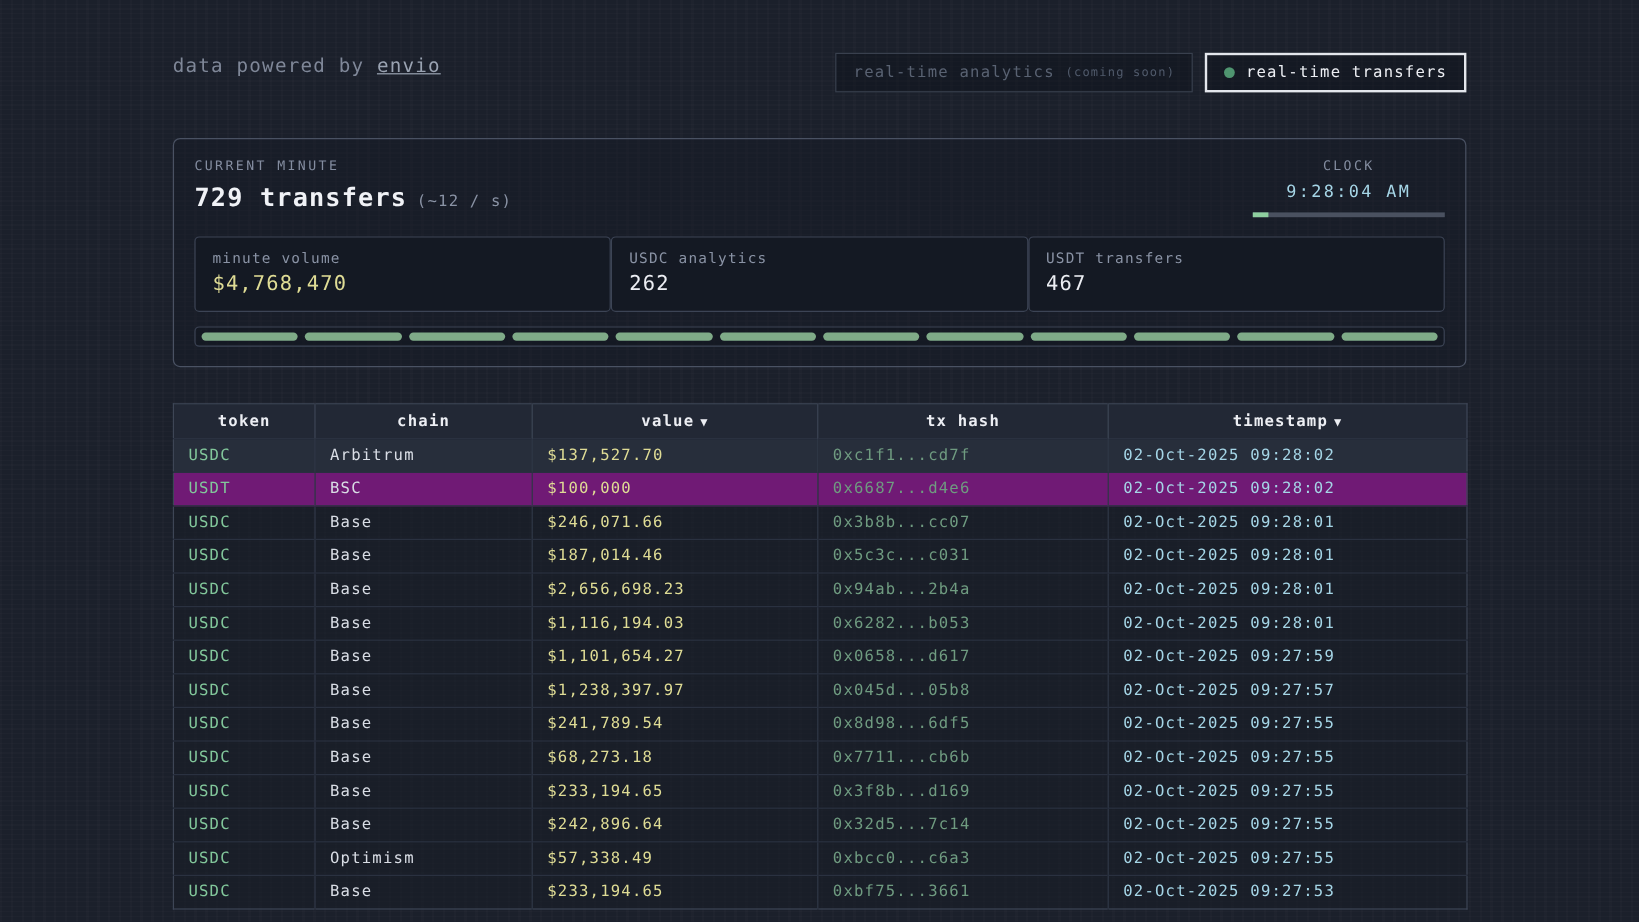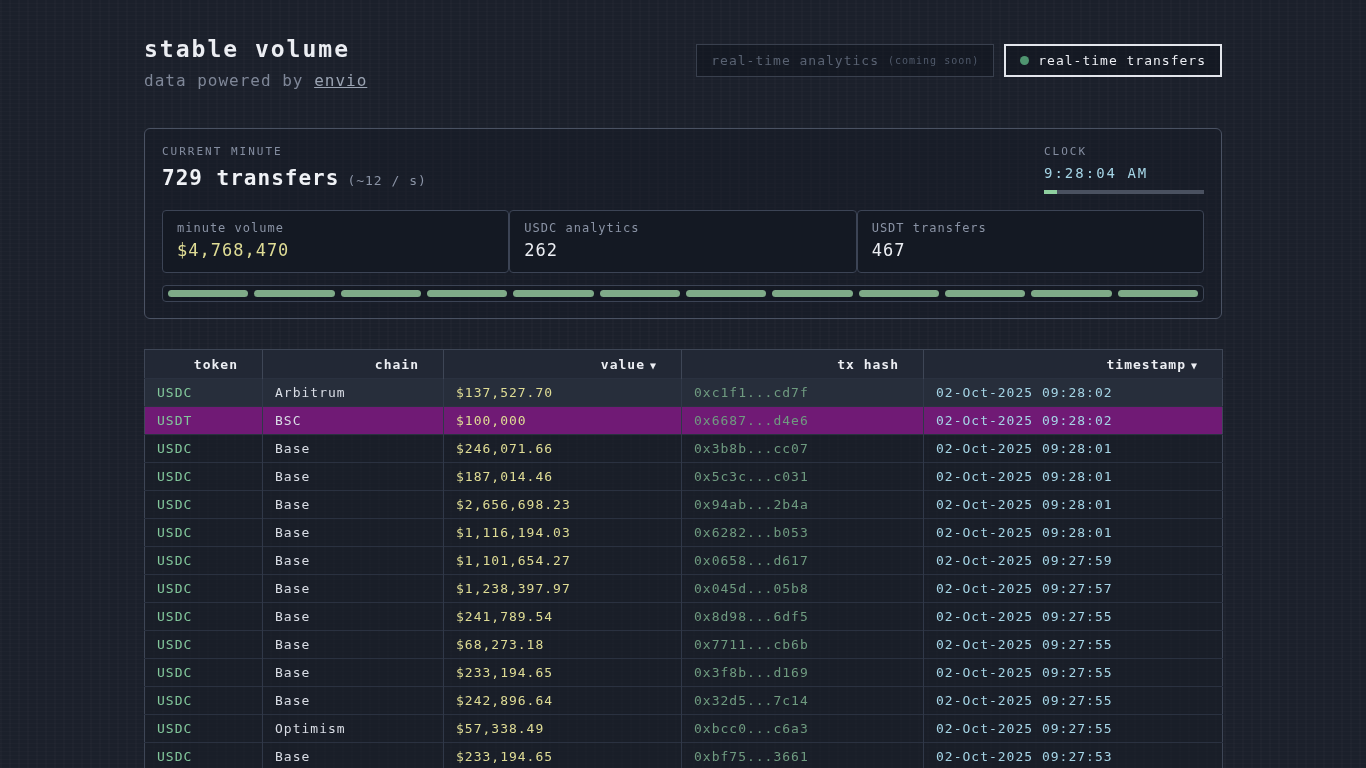--- a/index.html
+++ b/index.html
@@ -28,42 +28,42 @@
   .tab .suffix { font-size:10px; color:#4e566545; color:#505a6b; }
 
   
   .panel { margin-top:38px; border:1px solid #4a5263; border-radius:6px;
            padding:16px 17px 16px 17px; background:rgba(22,27,37,0.45); }
   .panel-top { display:flex; justify-content:space-between; align-items:flex-start; }
   .label-sm { font-size:11px; color:#848da0; letter-spacing:2px; }
   .transfers-line { margin-top:8px; display:flex; align-items:baseline; gap:8px; }
   .transfers-count { font-size:21px; font-weight:bold; color:#f0f2f6; letter-spacing:1px; }
   .transfers-rate { font-size:13px; color:#8a93a5; letter-spacing:1px; }
-  .clock-wrap { text-align:left; }
+  .clock-wrap { text-align:center; }
   .clock-time { margin-top:7px; font-size:14px; letter-spacing:2px; color:var(--accent-cyan,#a5d5e6); }
   .clock-bar { margin-top:9px; width:160px; height:4px; background:#4a5160; margin-left:auto; position:relative; }
   .clock-bar-fill { position:absolute; left:0; top:0; bottom:0; background:var(--accent-green-light,#8ecf9f); }
 
   .stat-boxes { display:flex; margin-top:16px; }
   .stat-box { flex:1; border:1px solid #3c4455; border-radius:4px; background:#141923;
               padding:10px 14px 12px 14px; }
   .stat-label { font-size:12px; color:#8a93a5; letter-spacing:1px; }
   .stat-value { margin-top:5px; font-size:17px; letter-spacing:1px; color:#eceef3; }
   .stat-value.yellow { color:var(--accent-yellow,#dfdc95); }
 
   .segments { margin-top:12px; border:1px solid #3c4455; border-radius:4px;
               padding:4px 5px; display:flex; gap:6px; background:rgba(15,19,27,0.4); }
   .segment { flex:1; height:7px; border-radius:4px; background:var(--segment-green,#7fab88); }
 
   
   table { margin-top:30px; width:1078px; border-collapse:collapse; table-layout:fixed;
           border:1px solid #3e4656; background:rgba(24,29,39,0.55); }
   col.c-token { width:118px; } col.c-chain { width:181px; } col.c-value { width:238px; }
   col.c-tx { width:242px; } col.c-time { width:299px; }
-  th { text-align:right; font-size:13px; font-weight:bold; color:#eceef3; letter-spacing:1px;
+  th { text-align:center; font-size:13px; font-weight:bold; color:#eceef3; letter-spacing:1px;
        padding:6px 24px; border-right:1px solid #3e4656; background:#222835; height:29px; }
   th:last-child { border-right:none; }
   th.sortable { cursor:pointer; }
   th .arrow { font-size:10px; margin-left:5px; }
   td { font-size:13px; letter-spacing:1px; padding:5px 12px; height:28px;
        border-right:1px solid #303848; border-top:1px solid #2a3140; }
   td:last-child { border-right:none; }
   tbody tr:nth-child(1) { background:#272e3b; }
   tbody tr:nth-child(2) { background:#701a75; }
   td.token { color:var(--accent-green-token,#82c79b); }
@@ -72,21 +72,20 @@
   td.tx { color:var(--accent-green-dim,#6f9b80); cursor:pointer; }
   td.time { color:var(--accent-cyan,#a5d5e6); }
 </style>
 </head>
 <body>
 
 <div class="container">
 
   <div class="topbar">
     <div>
-      <div class="page-title">stable volume</div>
       <div class="page-subtitle">
         <span>data powered by </span><a>envio</a>
       </div>
     </div>
     <div class="tabs">
       <div class="tab disabled">
         <span>real-time analytics</span>
         <span class="suffix">(coming soon)</span>
       </div>
       <div class="tab active">

